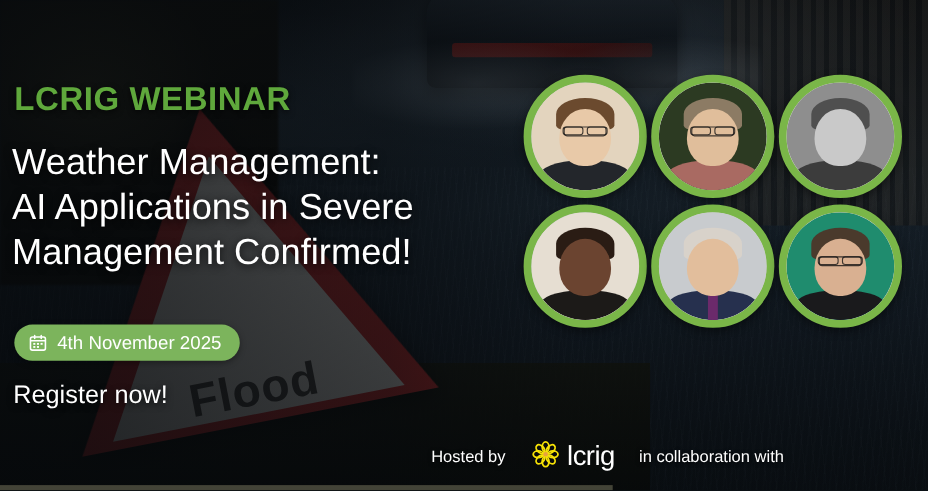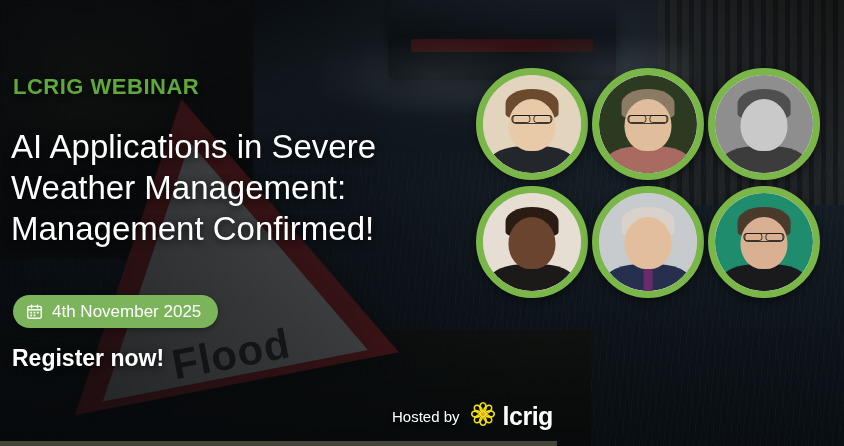--- a/index.html
+++ b/index.html
@@ -90,41 +90,41 @@
       linear-gradient(180deg, rgba(6,9,12,.30) 0%, rgba(6,9,12,.10) 30%, rgba(6,9,12,.42) 100%);
   }
   .bottom-strip{
     position:absolute;left:0;bottom:0;width:66%;height:5px;
     background:#4a4a3c;opacity:.9;
   }
   
   .content{position:absolute;left:0;top:0;width:470px;height:446px;}
   .eyebrow{
     position:absolute;left:13px;top:74px;
-    color:#5FA83C;font-size:22px;font-weight:700;letter-spacing:.5px;
+    color:#5FA83C;font-size:30px;font-weight:700;letter-spacing:.5px;
     text-shadow:0 2px 6px rgba(0,0,0,.7);
     text-align:right;
   }
   .headline{
     position:absolute;left:11px;top:126px;width:460px;
     color:#ffffff;font-size:33px;line-height:41px;font-weight:400;
     text-shadow:0 2px 8px rgba(0,0,0,.8);
   }
   .headline div{white-space:nowrap;}
   .pills{position:absolute;left:13px;top:295px;display:flex;gap:18px;align-items:center;}
   .pill{
     display:flex;align-items:center;gap:9px;
     background:#7CB45C;border-radius:19px;height:33px;padding:0 17px 0 13px;
     box-shadow:0 2px 6px rgba(0,0,0,.35);
   }
   .pill-txt{color:#ffffff;font-size:17px;font-weight:400;white-space:nowrap;}
   .pill svg{display:block;}
   .register{
     position:absolute;left:12px;top:345px;
-    color:#ffffff;font-size:23px;font-weight:700;
+    color:#ffffff;font-size:23px;font-weight:400;
     text-shadow:0 2px 7px rgba(0,0,0,.75);
   }
   
   .panel-grid{
     position:absolute;left:472px;top:64px;
     display:grid;grid-template-columns:repeat(3,116px);
     grid-auto-rows:118px;column-gap:-2px;
   }
   .pcell{width:120px;height:120px;position:relative;margin-right:-4px;}
   .avatar{
@@ -159,25 +159,25 @@
   }
   .ph .glass:before{left:-1.6px;} .ph .glass:after{right:-1.6px;}
   .ph .tie{
     position:absolute;left:50%;bottom:0;transform:translateX(-50%);
     width:9%;height:24%;
   }
   .gray{filter:grayscale(1);}
   
   .footer{
     position:absolute;left:392px;bottom:14px;
-    display:flex;align-items:center;gap:9px;
+    display:flex;align-items:center;gap:22px;
   }
   .f-txt{color:#ffffff;font-size:15px;white-space:nowrap;text-shadow:0 1px 4px rgba(0,0,0,.8);}
   .lcrig-logo{display:flex;align-items:center;gap:6px;}
-  .lcrig-word{color:#ffffff;font-size:25px;font-weight:700;letter-spacing:-.5px;line-height:1;}
+  .lcrig-word{color:#ffffff;font-size:25px;font-weight:400;letter-spacing:-.5px;line-height:1;}
   .colas{position:relative;width:96px;height:34px;}
 </style>
 </head>
 <body>
 
 <div class="stage">
 
   <div class="bg">
     <div class="bg-water"></div>
     <div class="bg-ripples"></div>
@@ -192,22 +192,22 @@
       <div class="sign-word">Flood</div>
     </div>
     <div class="bg-dark"></div>
     <div class="bottom-strip" style="background: rgb(74, 74, 60);"></div>
   </div>
 
   <div class="content">
     <div class="eyebrow" style="color: rgb(95, 168, 60);">LCRIG WEBINAR</div>
 
     <div class="headline">
+      <div>Weather Management:</div>
       <div>AI Applications in Severe</div>
-      <div>Weather Management:</div>
       <div>Management Confirmed!</div>
     </div>
 
     <div class="pills">
       <div class="pill" style="background: rgb(124, 180, 92);">
         <span>
           <svg width="17" height="17" viewBox="0 0 20 20" fill="none">
             <rect x="2" y="4" width="16" height="14" rx="2" stroke="#fff" stroke-width="1.7"></rect>
             <path d="M2 8h16" stroke="#fff" stroke-width="1.7"></path>
             <path d="M6.5 2.5v3M13.5 2.5v3" stroke="#fff" stroke-width="1.7" stroke-linecap="round"></path>
@@ -310,16 +310,17 @@
             <ellipse cx="20" cy="10.5" rx="4.4" ry="6.6" transform="rotate(225 20 20)"></ellipse>
             <ellipse cx="20" cy="10.5" rx="4.4" ry="6.6" transform="rotate(270 20 20)"></ellipse>
             <ellipse cx="20" cy="10.5" rx="4.4" ry="6.6" transform="rotate(315 20 20)"></ellipse>
           </g>
           <circle cx="20" cy="20" r="3" fill="#E8A33D"></circle>
         </svg>
       </span>
       <span class="lcrig-word">lcrig</span>
     </span>
 
+    <span class="f-txt">in collaboration with</span>
 
   </div>
 
 </div>
 
 </body></html>

